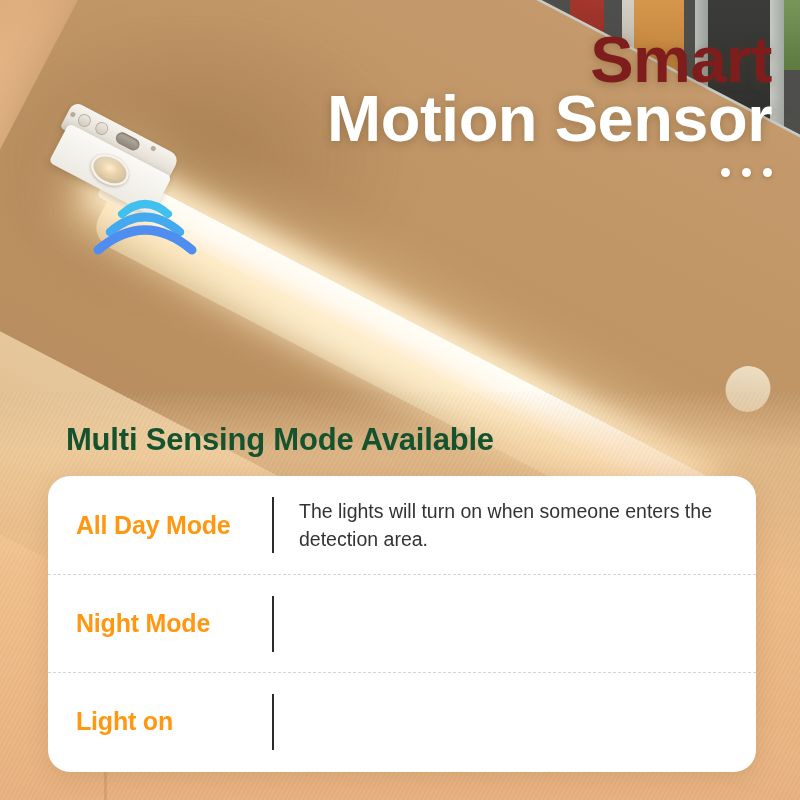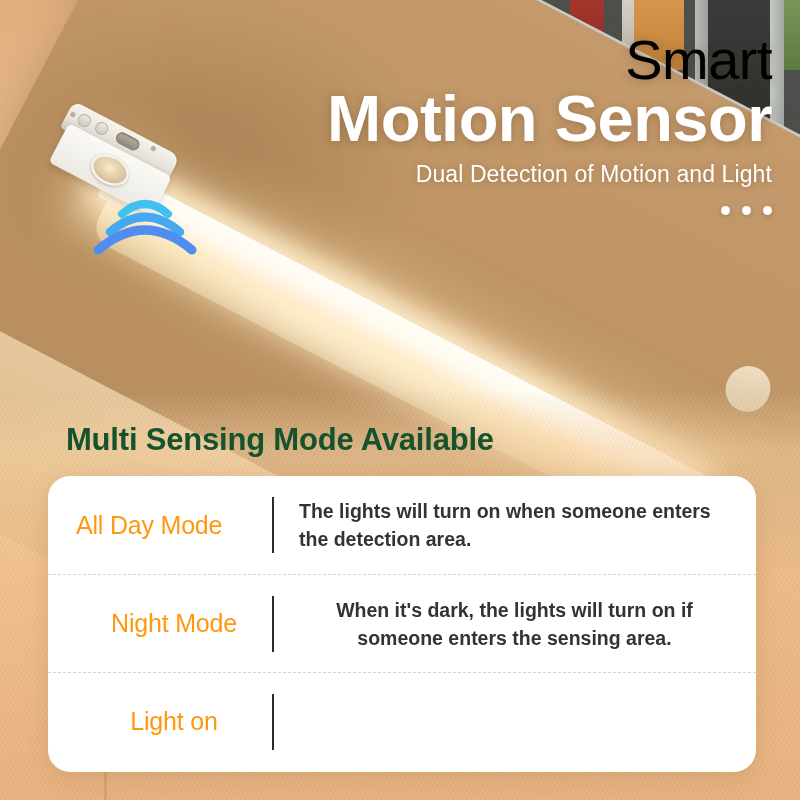--- a/index.html
+++ b/index.html
@@ -87,21 +87,21 @@
   .green-peek{position:absolute;right:0;top:-10px;width:16px;height:80px;background:linear-gradient(180deg,#7d9a5c 0%,#5c7a42 100%);}
   .shelf-edge{position:absolute;right:-40px;top:-60px;width:420px;height:26px;
     transform:rotate(27.5deg);transform-origin:0 100%;
     background:linear-gradient(180deg,#cfd2cd 0%,#a8ada7 100%);}
   .scene-mask{position:absolute;right:-30px;top:0;width:380px;height:230px;
     transform-origin:0 0;
     background:linear-gradient(207.5deg, rgba(0,0,0,0) 0%, rgba(0,0,0,0) 36%, #c0946a 36.4%, #bb8f65 100%);}
 
   
   .headline{position:absolute;right:28px;top:32px;text-align:right;z-index:6;}
-  .h-l1{font-size:56px;font-weight:normal;color:#000000;line-height:56px;letter-spacing:-.5px;
+  .h-l1{font-size:65px;font-weight:bold;color:#7f1d1d;line-height:56px;letter-spacing:-.5px;
         text-shadow:0 2px 10px rgba(90,60,25,.35);}
   .h-l2{font-size:65px;font-weight:bold;color:#fff;line-height:62px;letter-spacing:-.5px;
         text-shadow:0 2px 10px rgba(90,60,25,.35);}
   .h-sub{margin-top:10px;font-size:23px;color:#fff;line-height:28px;letter-spacing:.1px;
          text-shadow:0 1px 6px rgba(90,60,25,.35);}
   .dots{display:flex;gap:12px;justify-content:flex-end;margin-top:18px;}
   .dot{width:9px;height:9px;border-radius:50%;background:#fff;box-shadow:0 1px 4px rgba(90,60,25,.35);}
 
   
   .lower-wash{position:absolute;left:0;top:392px;width:800px;height:408px;
@@ -111,24 +111,24 @@
       repeating-linear-gradient(118deg, rgba(255,255,255,.045) 0 2px, rgba(0,0,0,.022) 2px 4px);
     opacity:.7;}
   .wall-seam{position:absolute;left:104px;top:720px;width:3px;height:80px;background:rgba(160,110,60,.22);}
 
   .section-title{position:absolute;left:66px;top:422px;font-size:31px;font-weight:bold;
     color:#14532d;letter-spacing:-.2px;z-index:5;}
 
   .card{position:absolute;left:48px;top:476px;width:708px;height:296px;background:#fff;
     border-radius:22px;box-shadow:0 6px 22px rgba(120,80,40,.16);z-index:5;overflow:hidden;}
   .row{position:relative;display:flex;align-items:center;height:98px;padding:0 26px 0 28px;box-sizing:border-box;}
-  .row + .row{border-top:1.5px dashed #d5d5d5;text-align:center;}
-  .mode{width:196px;flex:0 0 196px;font-size:25px;font-weight:normal;color:#ff9710;letter-spacing:-.2px;}
+  .row + .row{border-top:1.5px dashed #d5d5d5;}
+  .mode{width:196px;flex:0 0 196px;font-size:25px;font-weight:bold;color:#ff9710;letter-spacing:-.2px;}
   .vrule{width:2px;height:56px;background:#2b2b2b;flex:0 0 2px;margin-right:25px;}
-  .desc{font-size:19.5px;line-height:28px;color:#333;font-weight:bold;}
+  .desc{font-size:19.5px;line-height:28px;color:#333;}
 </style>
 </head>
 <body>
 
 <div id="page">
 
   <div class="photo">
     <div class="wall-base"></div>
 
     <div class="scene">
@@ -175,42 +175,40 @@
     </div>
 
     <div class="lower-wash"></div>
     <div class="lower-tex"></div>
     <div class="wall-seam"></div>
   </div>
 
   <div class="headline">
     <div class="h-l1">Smart</div>
     <div class="h-l2">Motion Sensor</div>
-    <div class="h-sub">Dual Detection of Motion and Light</div>
     <div class="dots">
       <span class="dot"></span>
       <span class="dot"></span>
       <span class="dot"></span>
     </div>
   </div>
 
   <div class="section-title">Multi Sensing Mode Available</div>
 
   <div class="card">
 
     <div class="row">
       <div class="mode">All Day Mode</div>
       <div class="vrule"></div>
       <div class="desc">The lights will turn on when someone enters the detection area.</div>
     </div>
 
     <div class="row">
       <div class="mode">Night Mode</div>
       <div class="vrule"></div>
-      <div class="desc">When it's dark, the lights will turn on if someone enters the sensing area.</div>
     </div>
 
     <div class="row">
       <div class="mode">Light on</div>
       <div class="vrule"></div>
     </div>
 
   </div>
 
 </div>

